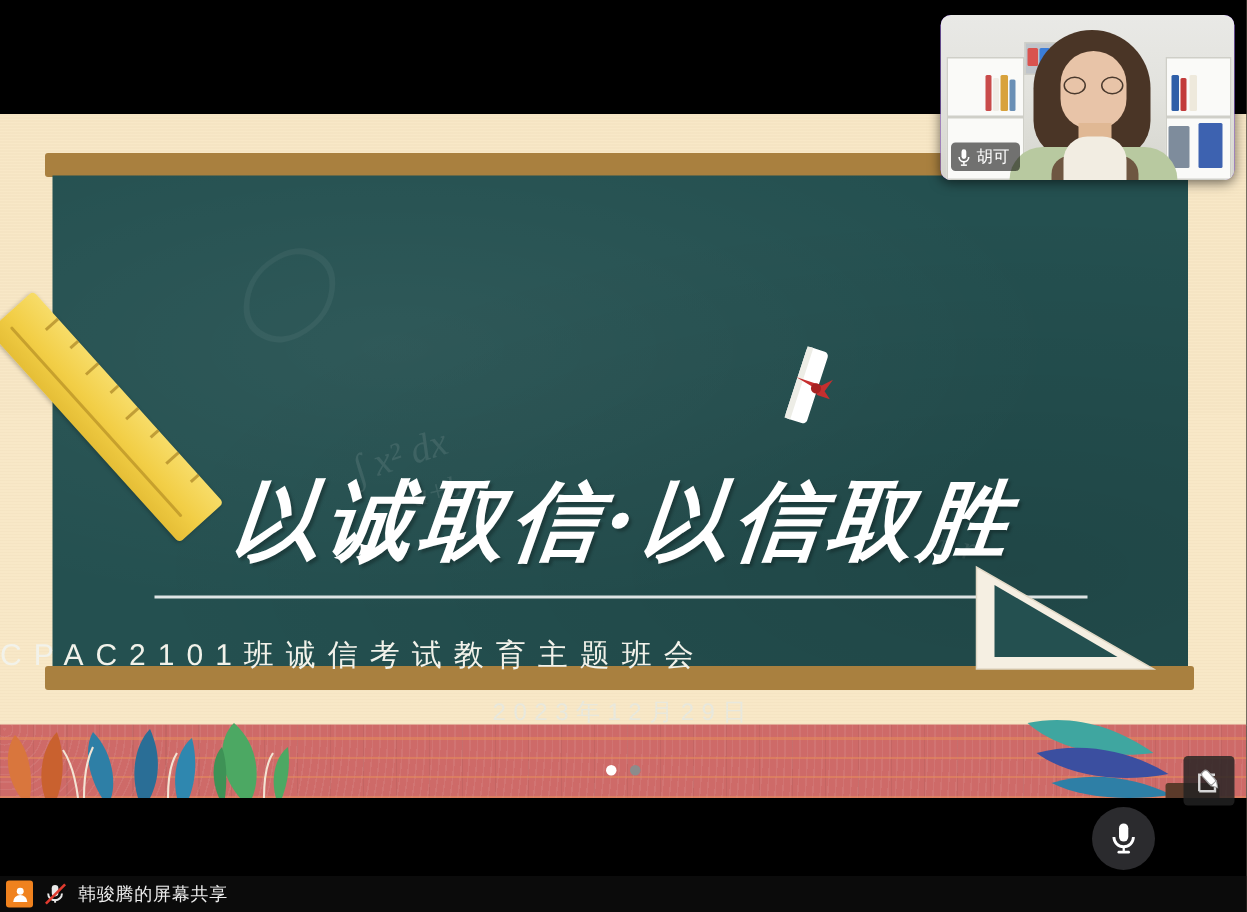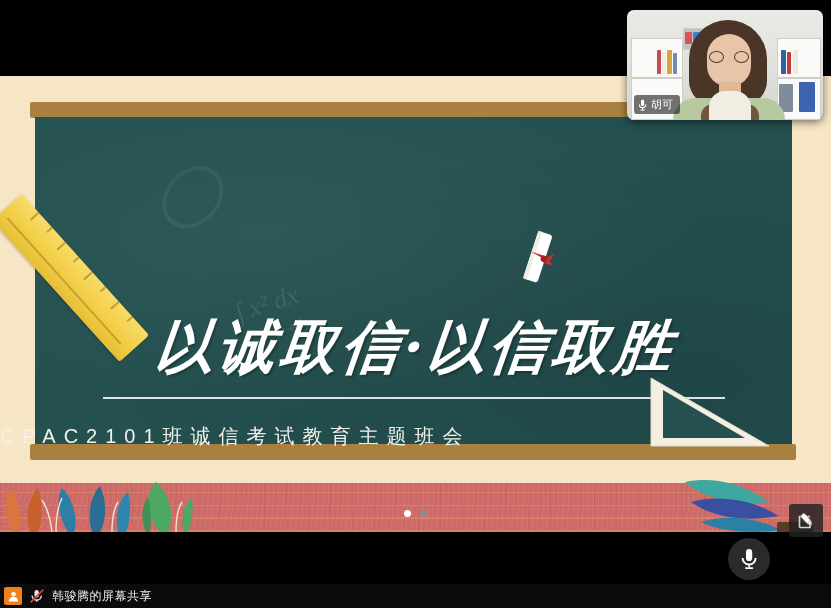--- a/index.html
+++ b/index.html
@@ -267,20 +267,21 @@
         <path d="M12 24 L30 24 L36 18 L33 27 L38 31 L29 31 L26 27 Z" fill="#C62F2F"></path>
         <circle cx="27" cy="27" r="3.4" fill="#A82222"></circle>
       </g>
     </svg>
 
     <div class="calligraphy">以诚取信·以信取胜</div>
 
     <div class="rule-line"></div>
 
     <div class="subtitle">CPAC2101班诚信考试教育主题班会</div>
+    <div class="datetext">2023年12月29日</div>
 
     <svg class="triangle" viewBox="0 0 140 74">
       <path d="M18 2 L18 70 L136 70 Z" fill="#F5EFE2" stroke="#E1D8C5" stroke-width="1"></path>
       <path d="M30 14 L30 62 L112 62 Z" fill="#245050"></path>
     </svg>
 
     <svg class="plants" viewBox="0 0 260 56">
       <path d="M14 56 C2 40 4 22 10 14 C20 24 22 42 20 56 Z" fill="#D9763D"></path>
       <path d="M30 56 C24 38 30 20 38 12 C44 28 42 46 38 56 Z" fill="#C9612F"></path>
       <path d="M68 56 C58 40 56 22 62 12 C74 24 78 44 74 56 Z" fill="#2E7FA6"></path>

